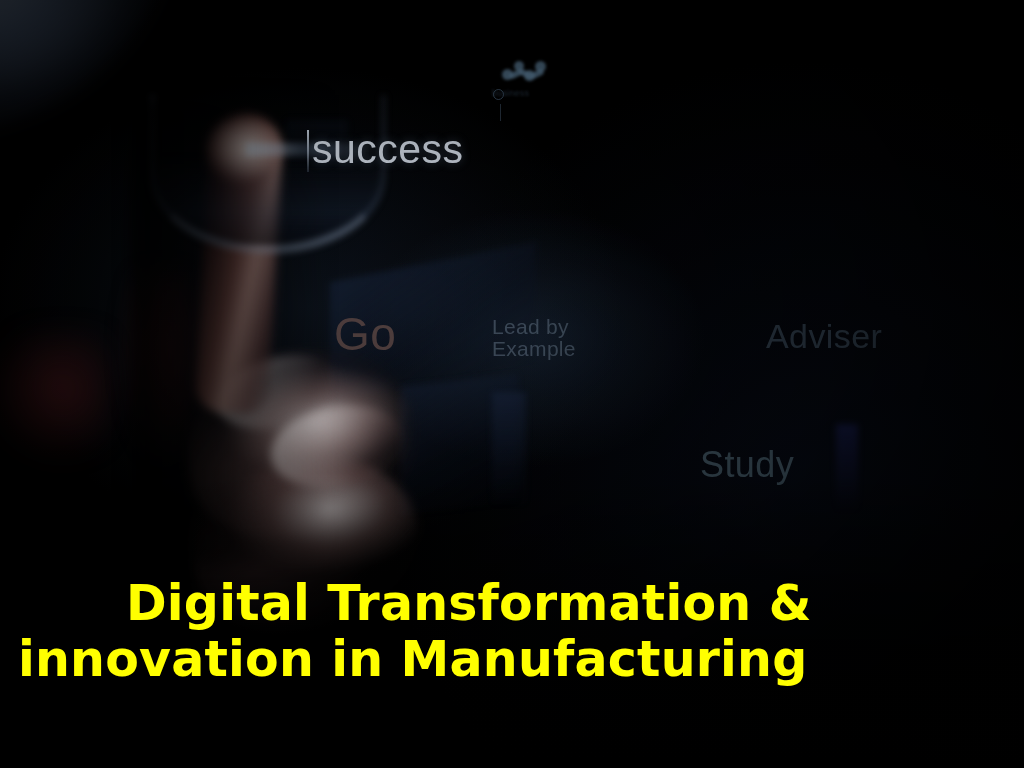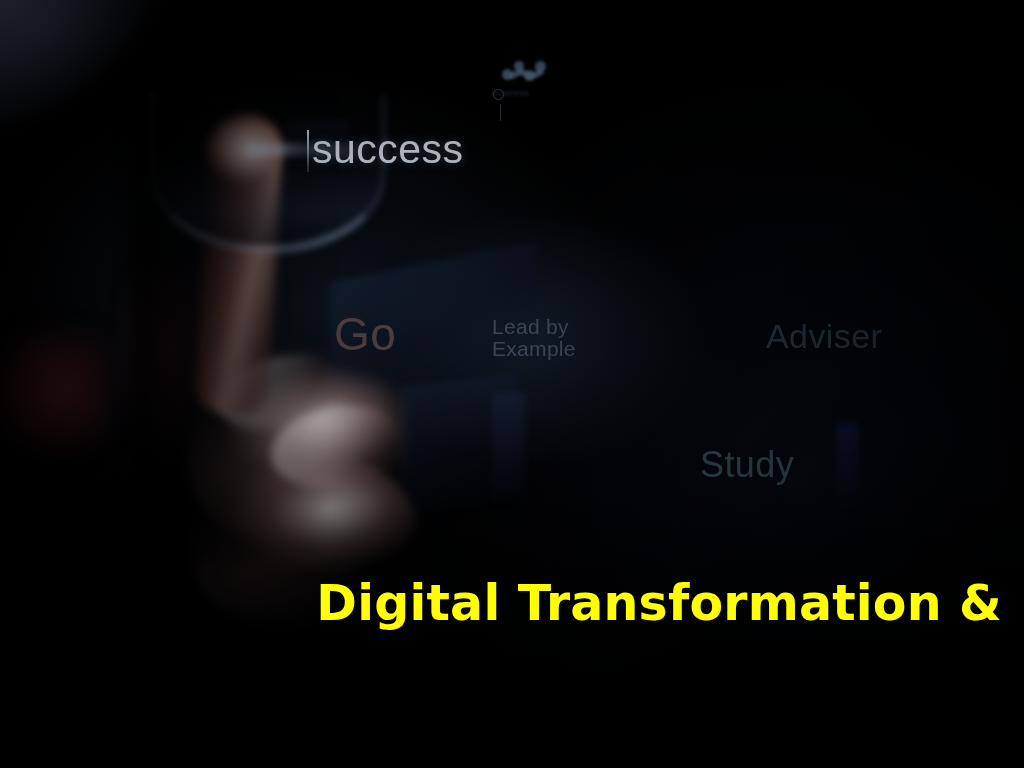--- a/index.html
+++ b/index.html
@@ -284,21 +284,21 @@
       radial-gradient(ellipse 700px 520px at 40% 40%, rgba(0,0,0,0.0) 0%, rgba(0,0,0,0.35) 62%, rgba(0,0,0,0.80) 100%),
       linear-gradient(180deg, rgba(0,0,0,0.22) 0%, rgba(0,0,0,0.0) 18%, rgba(0,0,0,0.0) 62%, rgba(0,0,0,0.86) 88%, #000 100%);
   }
 
   
   .headline {
     position: absolute;
     left: 0;
     right: 0;
     top: 576px;
-    text-align: right;
+    text-align: left;
     padding: 0 22px;
     z-index: 8;
   }
   .headline-line {
     font-family: "DejaVu Sans", sans-serif;
     font-weight: 700;
     font-size: 49px;
     line-height: 56px;
     letter-spacing: 0.2px;
     white-space: pre;
@@ -355,15 +355,16 @@
     </div>
     <div class="logo-dot"></div>
     <div class="logo-stem"></div>
     <div class="logo-text">business</div>
   </div>
 
   <div class="vignette"></div>
 
   <div class="headline">
     <div class="headline-line l1" style="color: rgb(255, 255, 0);">Digital Transformation &amp;</div>
+    <div class="headline-line l2" style="color: rgb(255, 255, 0);">innovation in Manufacturing</div>
   </div>
 
 </div>
 
 </body></html>

